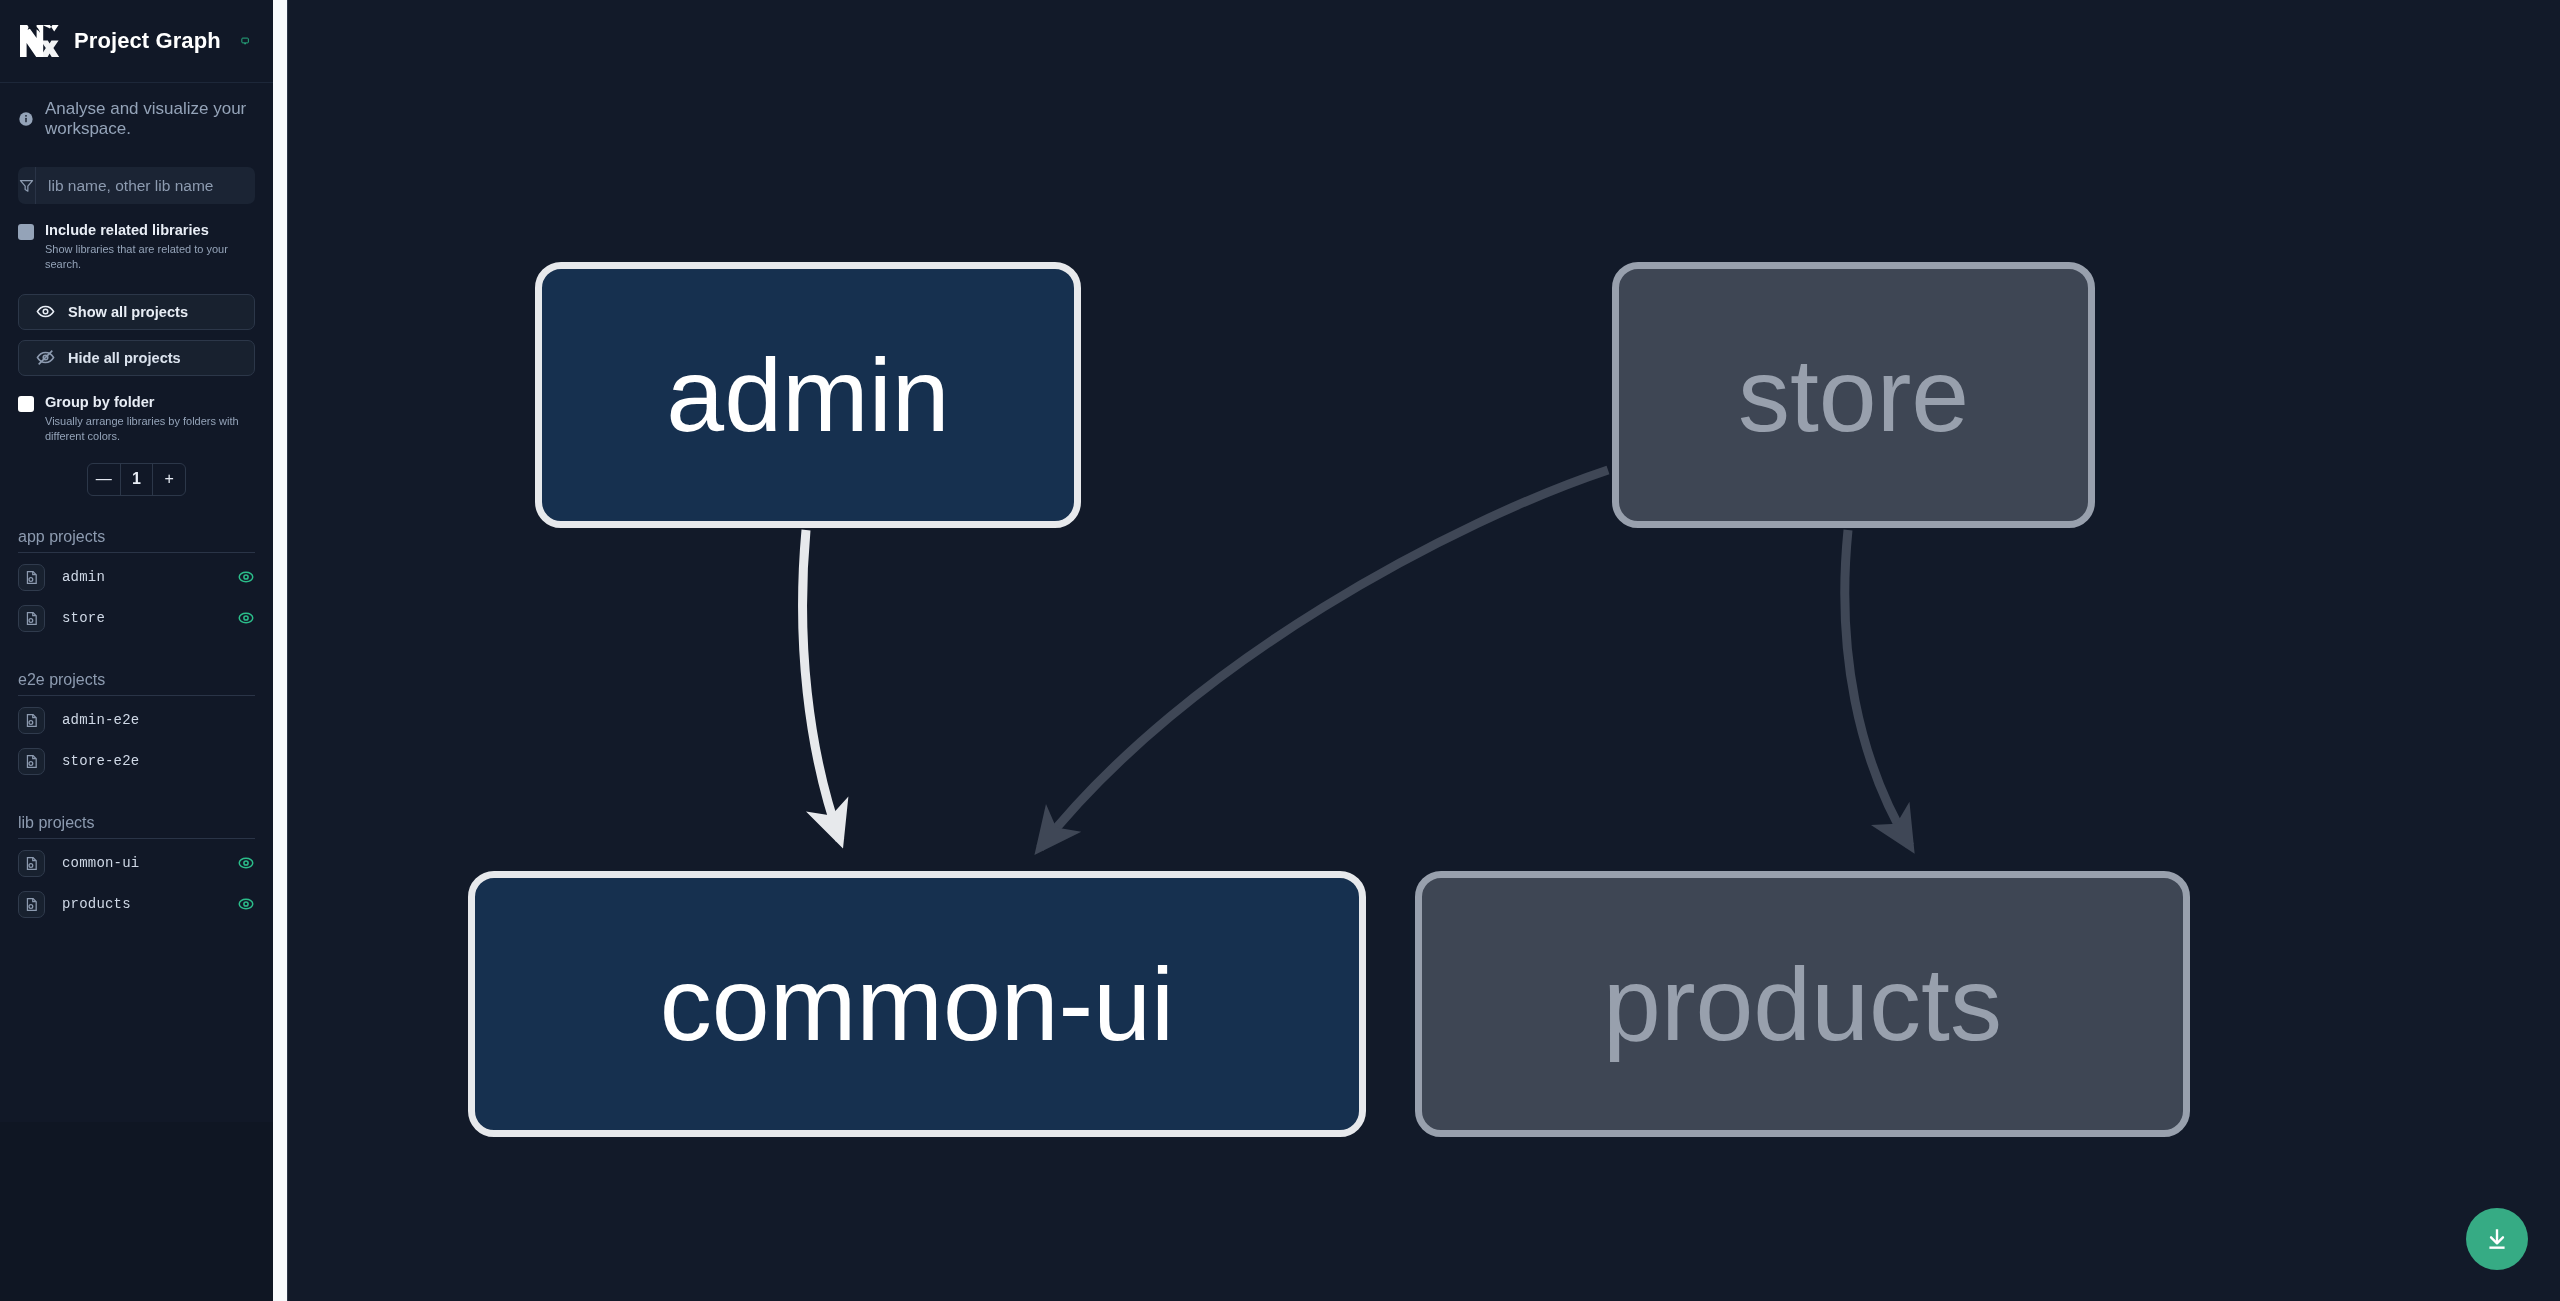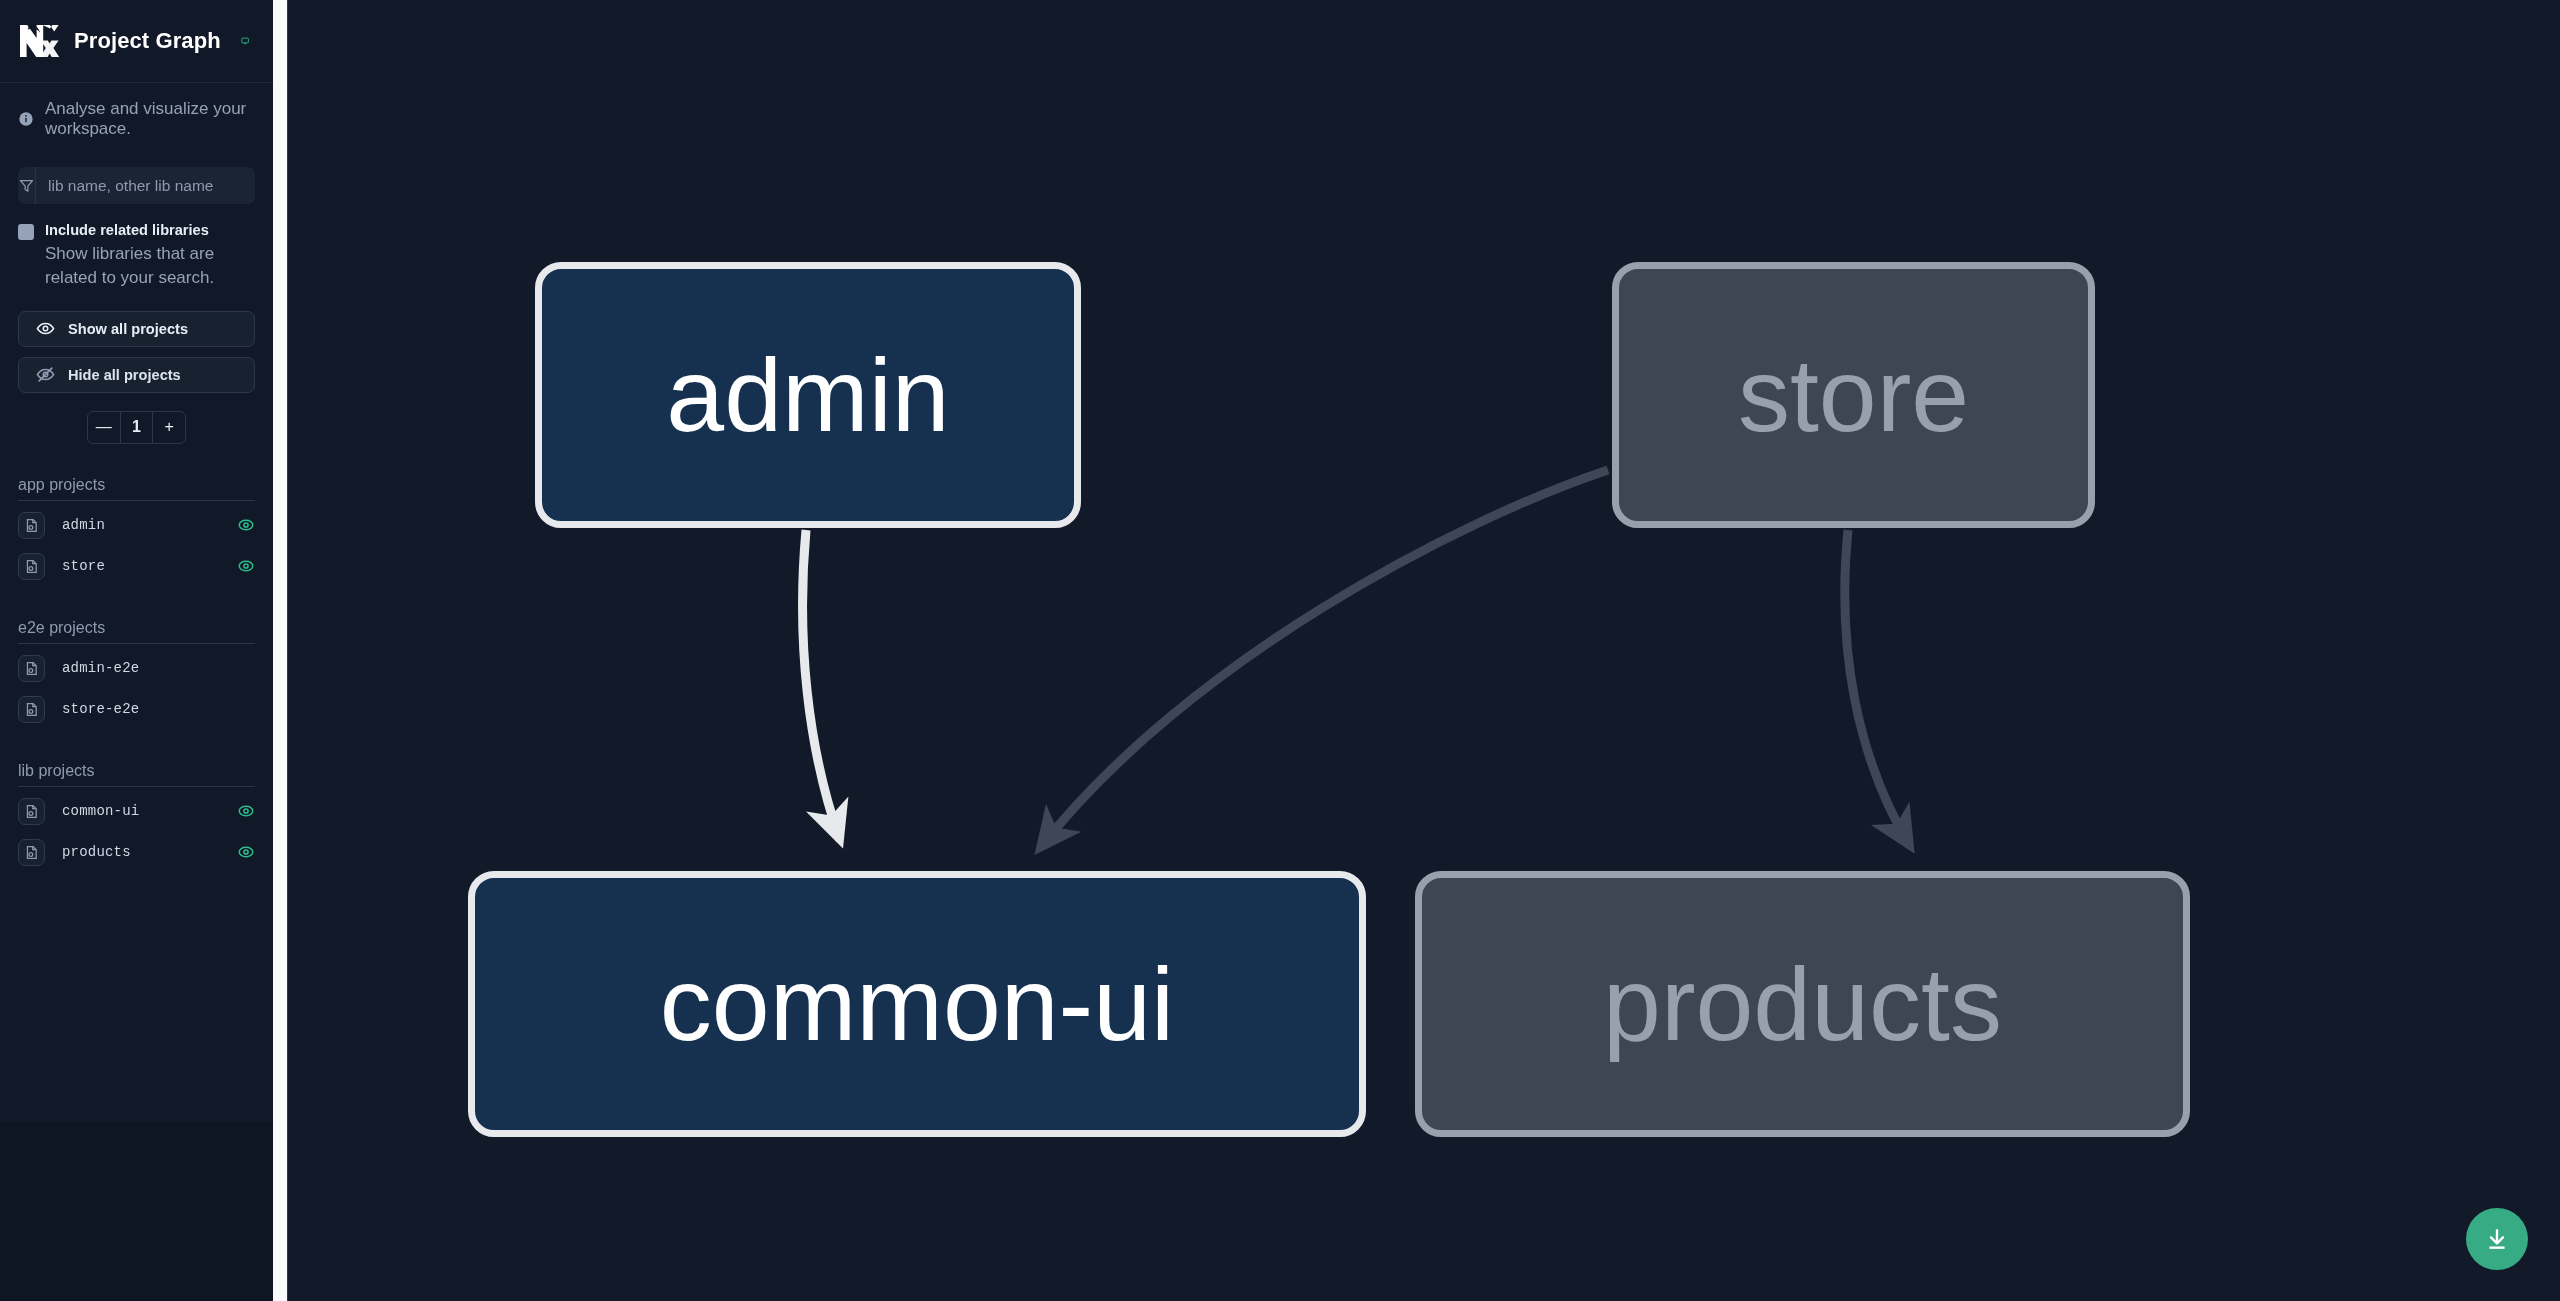--- a/index.html
+++ b/index.html
@@ -76,21 +76,21 @@
     content: ""; position: absolute; left: 5px; top: 1px;
     width: 5px; height: 10px;
     border: solid #0d2d23; border-width: 0 2.2px 2.2px 0;
     transform: rotate(43deg);
   }
   .chk-txt { flex: 1; min-width: 0; }
   .chk-label {
     color: #e8edf5; font-size: 14.6px; font-weight: 700; line-height: 1.35;
   }
   .chk-desc {
-    color: #94a3b8; font-size: 17px; line-height: 1.42; margin-top: 1px;
+    color: #94a3b8; font-size: 11px; line-height: 1.42; margin-top: 1px;
   }
 
   .sb-btn {
     margin: 0 18px; height: 36px;
     display: flex; align-items: center; gap: 13px;
     padding-left: 17px;
     border: 1px solid #2c3749; border-radius: 7px;
     background: #18212f; cursor: pointer; text-align: center;
   }
   .sb-btn.first { margin-top: 21px; }
@@ -225,20 +225,27 @@
 
     <div class="sb-btn second">
       <svg class="eye-off-icon" viewBox="0 0 24 24">
         <path d="M1.8 12s3.8-6.4 10.2-6.4S22.2 12 22.2 12s-3.8 6.4-10.2 6.4S1.8 12 1.8 12z" fill="none" stroke="#8d9bb0" stroke-width="1.9"></path>
         <circle cx="12" cy="12" r="2.9" fill="none" stroke="#8d9bb0" stroke-width="1.9"></circle>
         <line x1="3.4" y1="20.6" x2="20.6" y2="3.4" stroke="#8d9bb0" stroke-width="2.1"></line>
       </svg>
       <span class="sb-btn-label">Hide all projects</span>
     </div>
 
+    <div class="chk-row">
+      <div class="chk white"></div>
+      <div class="chk-txt">
+        <div class="chk-label">Group by folder</div>
+        <div class="chk-desc">Visually arrange libraries by folders with different colors.</div>
+      </div>
+    </div>
 
 
     <div class="stepper">
       <div>—</div>
       <div class="mid">1</div>
       <div>+</div>
     </div>
 
     <div class="sb-scroll" id="project-groups">
         <div class="grp-title">app projects</div>

